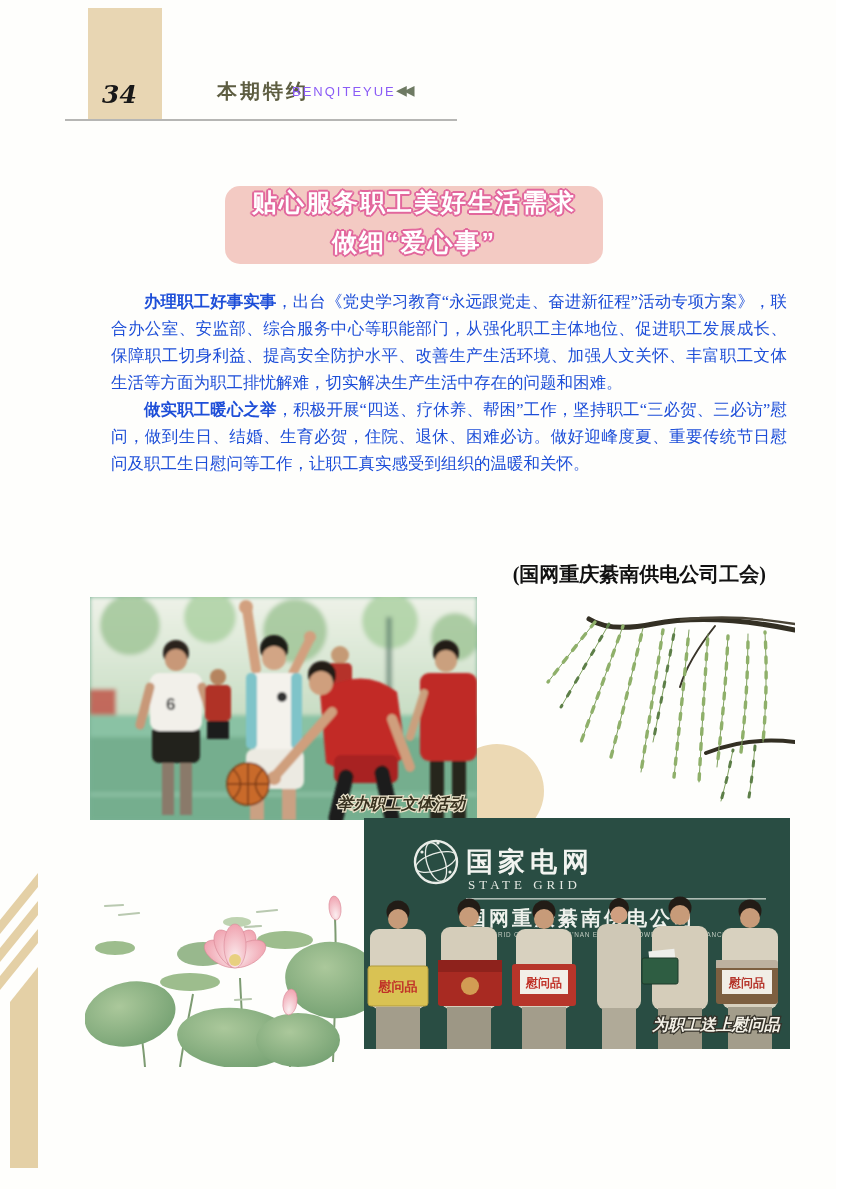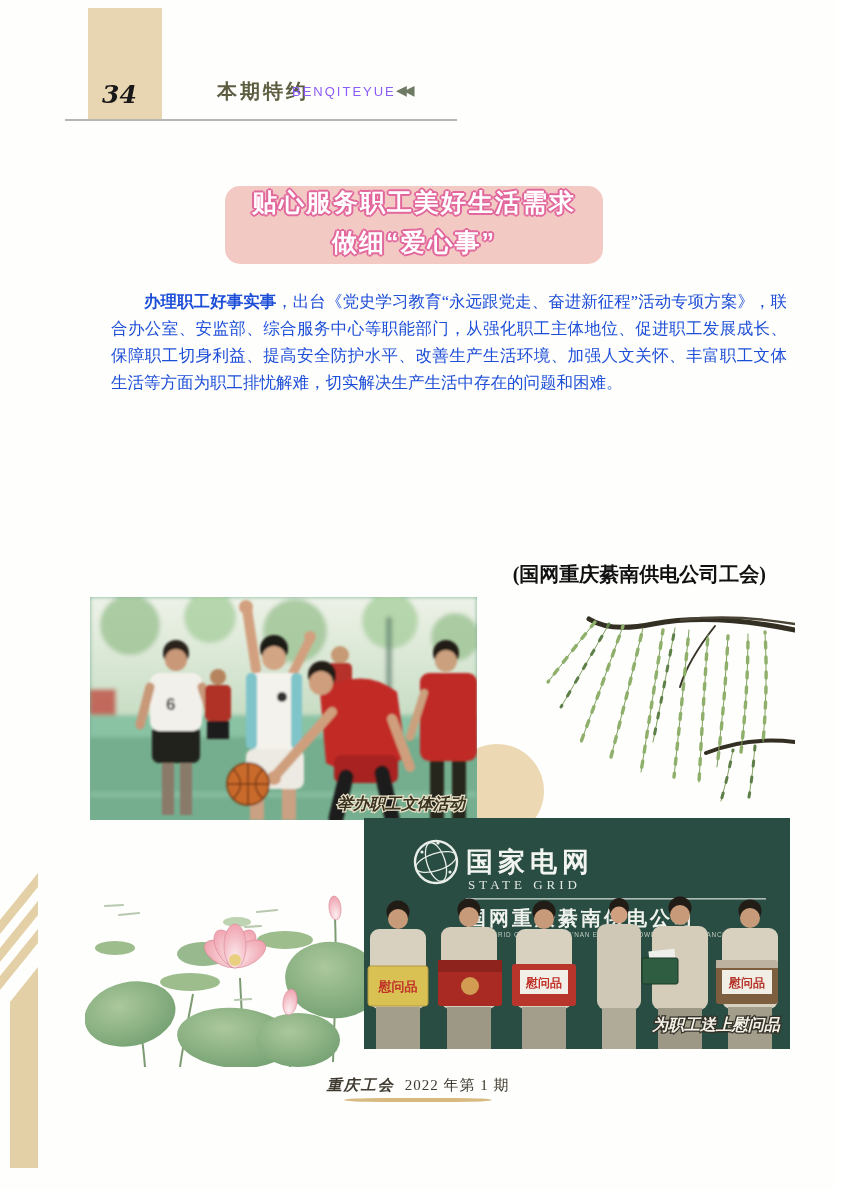--- a/index.html
+++ b/index.html
@@ -65,20 +65,21 @@
   <div class="back-arrows">◀◀</div>
   <div class="header-rule"></div>
 
   <div class="banner">
     <div class="t t2">贴心服务职工美好生活需求</div>
     <div class="t t1">做细“爱心事”</div>
   </div>
 
   <div class="article">
     <p><b>办理职工好事实事</b><span>，出台《党史学习教育“永远跟党走、奋进新征程”活动专项方案》，联合办公室、安监部、综合服务中心等职能部门，从强化职工主体地位、促进职工发展成长、保障职工切身利益、提高安全防护水平、改善生产生活环境、加强人文关怀、丰富职工文体生活等方面为职工排忧解难，切实解决生产生活中存在的问题和困难。</span></p>
+    <p><b>做实职工暖心之举</b><span>，积极开展“四送、疗休养、帮困”工作，坚持职工“三必贺、三必访”慰问，做到生日、结婚、生育必贺，住院、退休、困难必访。做好迎峰度夏、重要传统节日慰问及职工生日慰问等工作，让职工真实感受到组织的温暖和关怀。</span></p>
   </div>
   <div class="attribution">(国网重庆綦南供电公司工会)</div>
 
   <div class="accent-circle"></div>
 
   <div class="art willow">
     <svg viewBox="0 0 292 218">
       <g fill="none" stroke-linecap="round">
         <path d="M292,40 C244,30 192,26 150,34 C120,40 100,38 86,29" stroke="#332f23" stroke-width="5"></path>
         <path d="M292,34 C250,27 210,26 178,30" stroke="#4a4436" stroke-width="2.4"></path>
@@ -342,19 +343,14 @@
     <svg viewBox="0 0 60 321">
       <g fill="#e4d0a6">
         <polygon points="0,52 0,66 38,19 38,5"></polygon>
         <polygon points="0,80 0,94 38,47 38,33"></polygon>
         <polygon points="0,108 0,122 38,75 38,61"></polygon>
         <polygon points="10,134 38,99 38,300 10,300"></polygon>
       </g>
     </svg>
   </div>
 
-  <div class="footer">
-    <span class="journal">重庆工会</span>
-    <span class="issue">2022 年第 1 期</span>
-    <div class="footer-underline"></div>
-  </div>
 
 </div>
 
 </body></html>

